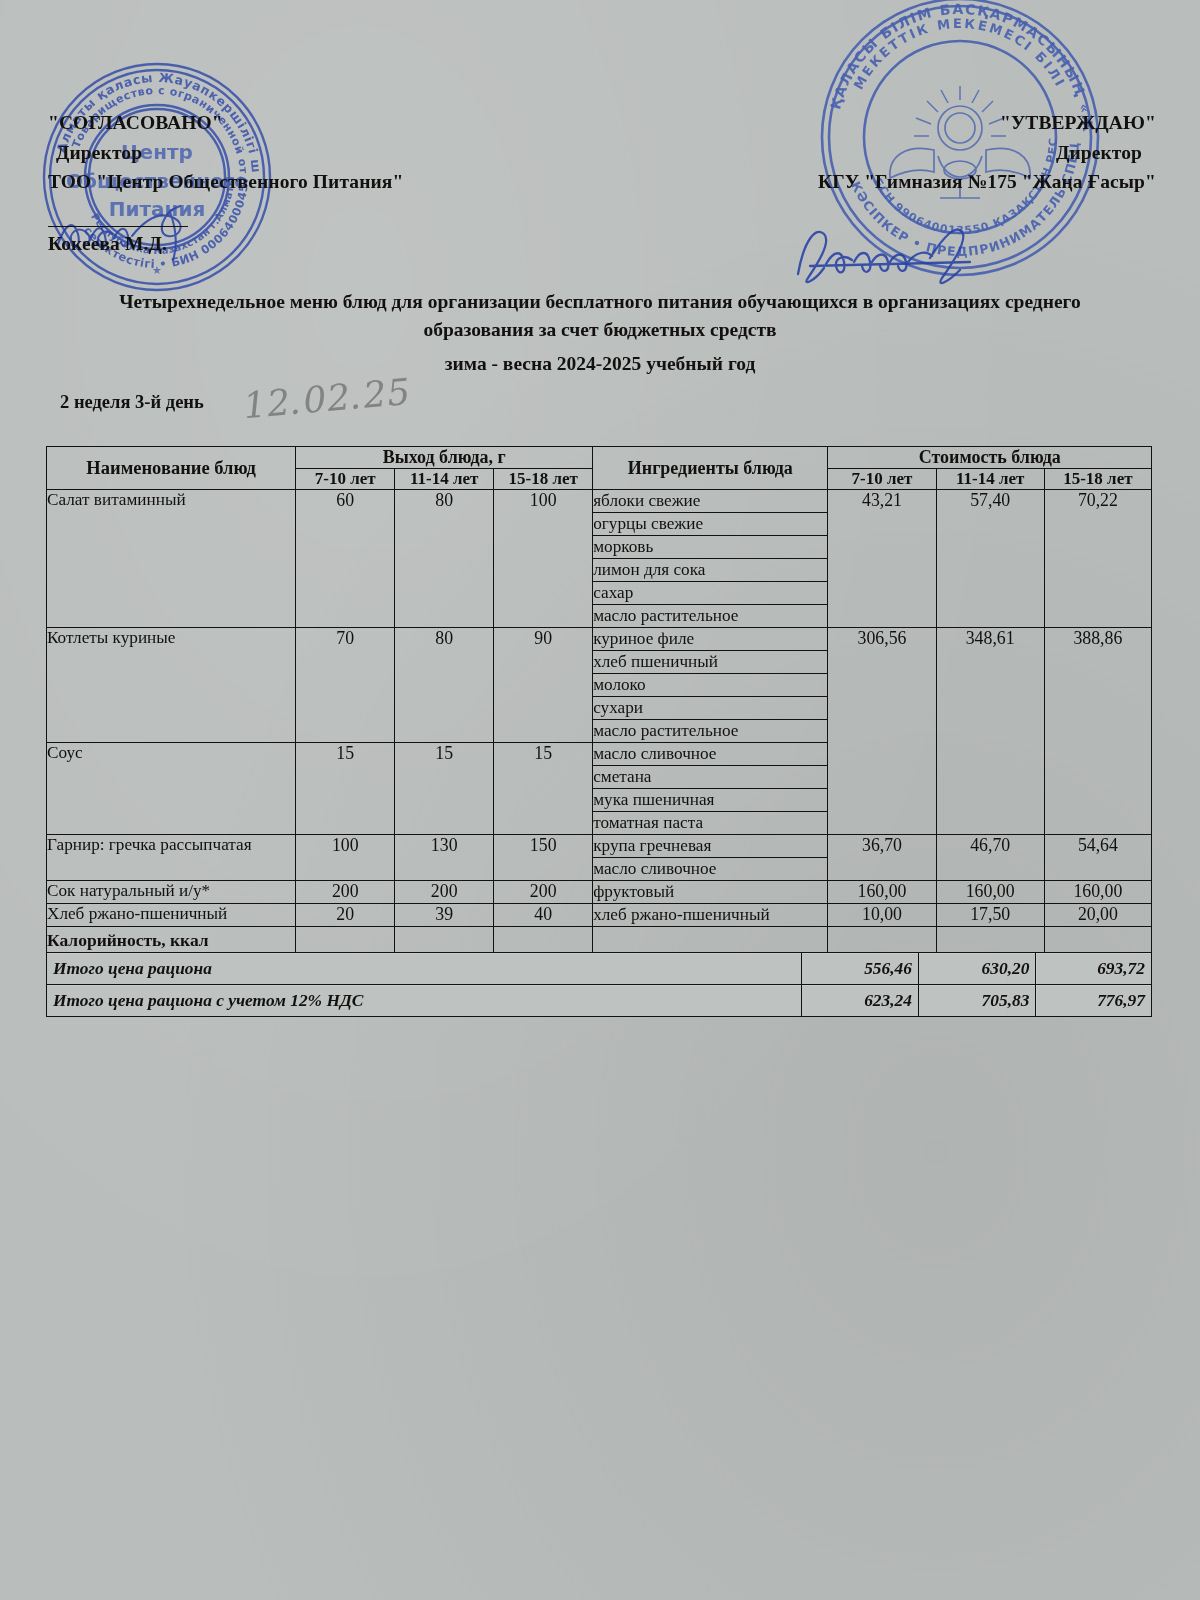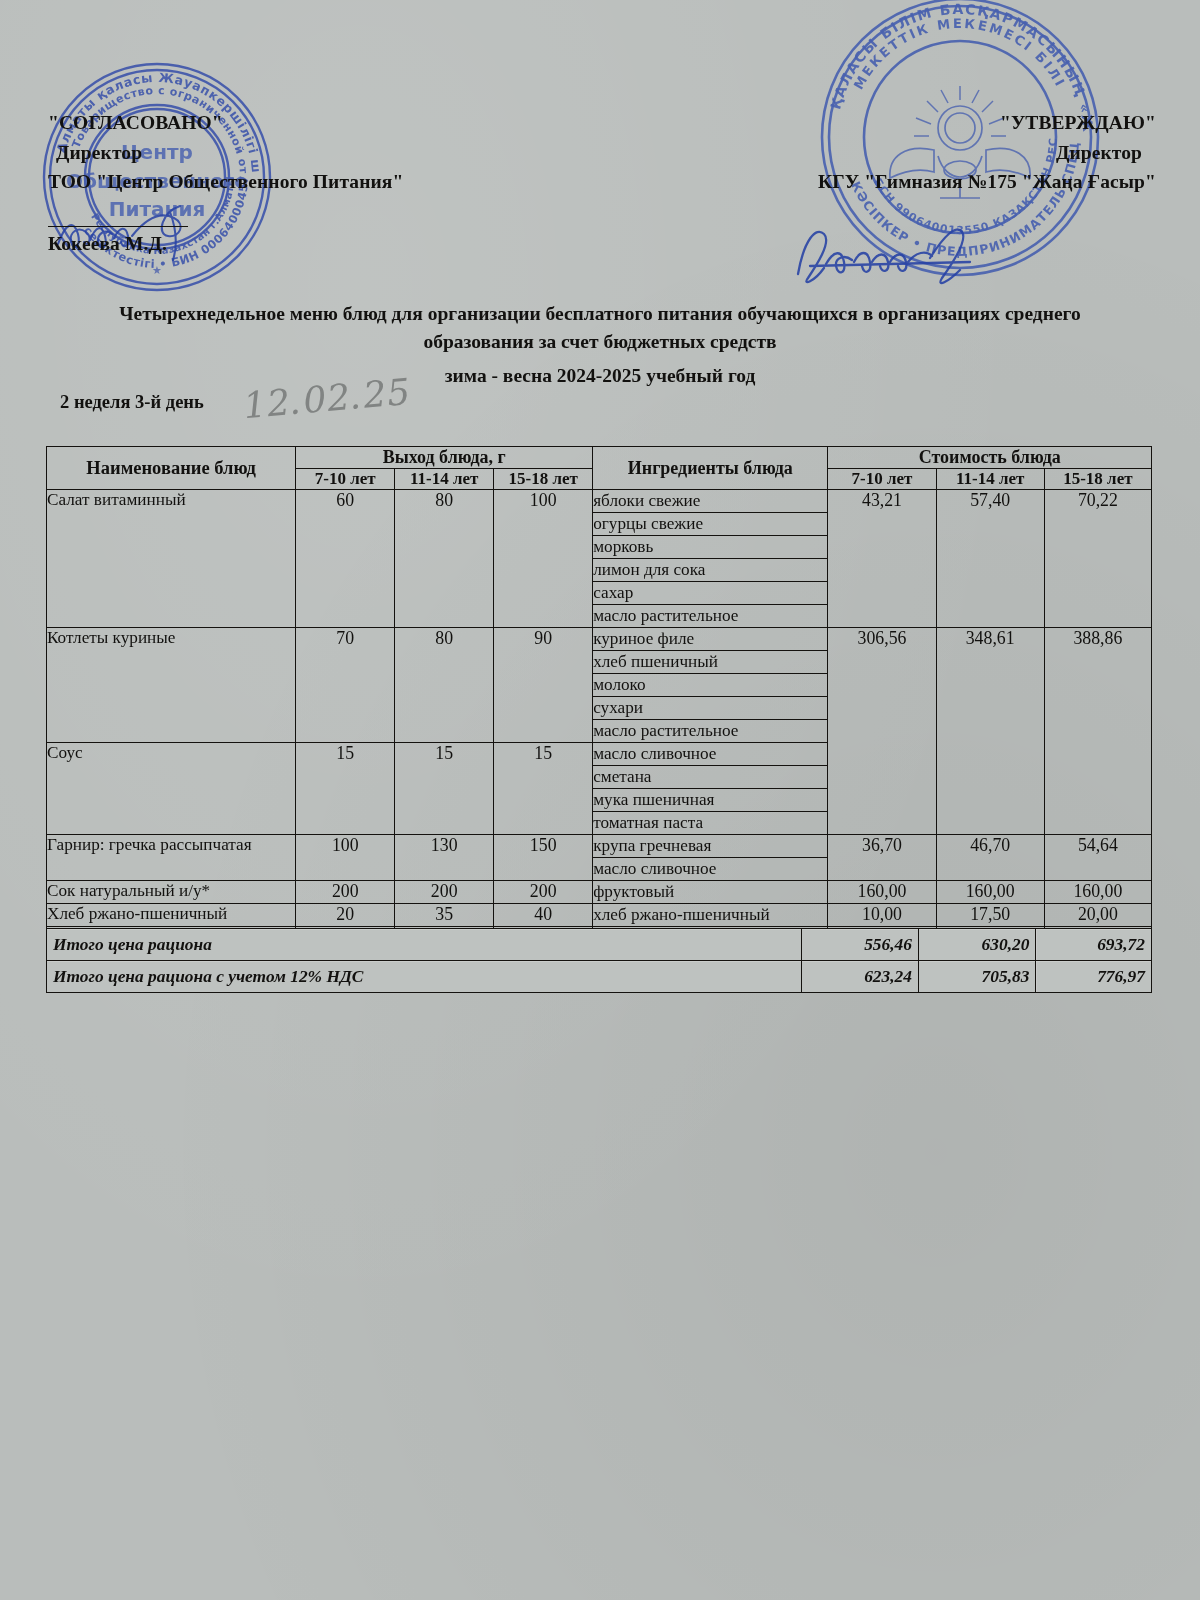--- a/index.html
+++ b/index.html
@@ -56,21 +56,21 @@
     height: 17px;
     vertical-align: bottom;
   }
   .name-left { padding-top: 2px; }
   .name-right { padding-top: 2px; }
 
   
   .title {
     position: absolute;
     left: 90px;
-    top: 300px;
+    top: 288px;
     width: 1020px;
     text-align: center;
     font-weight: bold;
     font-size: 19.5px;
     line-height: 1.45;
   }
   .title .t3 { margin-top: 5px; }
 
   
   .weekline {
@@ -420,42 +420,42 @@
         <td class="num">200</td>
         <td class="ing">фруктовый</td>
         <td class="cost">160,00</td>
         <td class="cost">160,00</td>
         <td class="cost">160,00</td>
       </tr>
 
       <tr>
         <td class="dish">Хлеб ржано-пшеничный</td>
         <td class="num">20</td>
-        <td class="num">35</td>
+        <td class="num">39</td>
         <td class="num">40</td>
         <td class="ing">хлеб ржано-пшеничный</td>
         <td class="cost">10,00</td>
         <td class="cost">17,50</td>
         <td class="cost">20,00</td>
       </tr>
 
       <tr class="calrow">
         <td class="cal">Калорийность, ккал</td>
         <td class="num"></td>
         <td class="num"></td>
         <td class="num"></td>
         <td class="ing"></td>
         <td class="cost"></td>
         <td class="cost"></td>
         <td class="cost"></td>
       </tr>
     </tbody>
   </table>
 
-  <table class="totals" id="totals-table" style="top: 928px; padding-left: 32px;">
+  <table class="totals" id="totals-table" style="top: 952px; padding-left: 32px;">
     <tbody>
       <tr>
         <td class="tlabel" style="width:784px;">Итого цена рациона</td>
         <td class="tval" style="width:108px;">556,46</td>
         <td class="tval" style="width:108px;">630,20</td>
         <td class="tval" style="width:106px;">693,72</td>
       </tr>
       <tr>
         <td class="tlabel">Итого цена рациона с учетом 12% НДС</td>
         <td class="tval">623,24</td>

